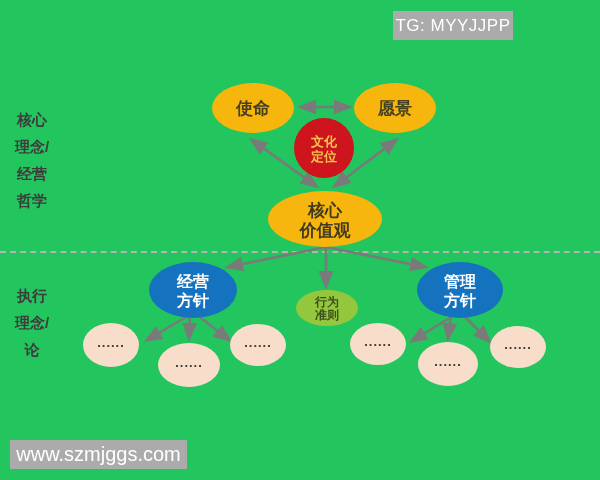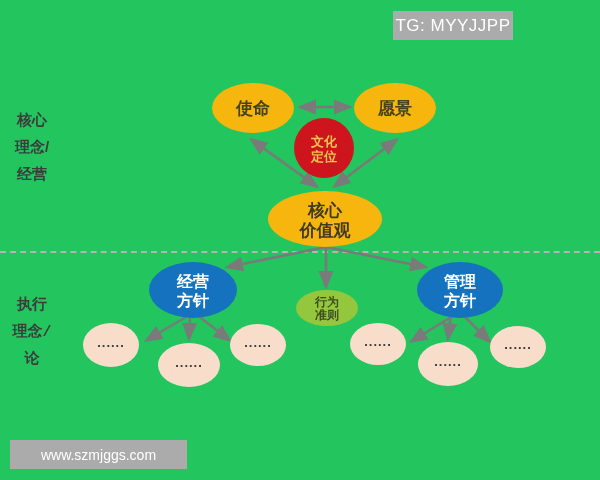--- a/index.html
+++ b/index.html
@@ -1,26 +1,26 @@
 <!DOCTYPE html>
 <html><head>
 <meta charset="utf-8">
 <style>
   html,body{margin:0;padding:0;}
   body{font-family:"Liberation Sans","DejaVu Sans",sans-serif;background:#ffffff;}
   .stage{position:relative;width:600px;height:480px;background:#22c55e;overflow:hidden;}
 
   .badge{position:absolute;background:#ababab;color:#ffffff;display:flex;align-items:center;justify-content:center;}
   .badge-top{left:393px;top:11px;width:120px;height:29px;font-size:17px;letter-spacing:.5px;}
-  .badge-bottom{left:10px;top:440px;width:177px;height:29px;font-size:14px;}
+  .badge-bottom{left:10px;top:440px;width:177px;height:29px;font-size:20px;}
 
   .side-label{position:absolute;left:6px;width:52px;text-align:center;
     font-weight:bold;font-size:15px;line-height:27px;color:#3c3c3c;}
   .side-label-top{top:106px;}
-  .side-label-bottom{top:292px;font-family:Liberation Mono, monospace;}
+  .side-label-bottom{top:282px;}
 
   .dashed-sep{position:absolute;left:0;top:251px;width:600px;height:0;
     border-top:2px dashed #b4b4b4;}
 
   svg{position:absolute;left:0;top:0;}
   .arrow{stroke:#7a7a7a;stroke-width:2.6;fill:none;}
   .node-label{font-family:"Liberation Sans","DejaVu Sans",sans-serif;font-weight:bold;text-anchor:middle;}
 </style>
 </head>
 <body>
@@ -31,20 +31,21 @@
     <span>TG: MYYJJPP</span>
   </div>
   <div class="badge badge-bottom">
     <span>www.szmjggs.com</span>
   </div>
 
   <div class="side-label side-label-top">
     <div>核心</div>
     <div>理念/</div>
     <div>经营</div>
+    <div>哲学</div>
   </div>
   <div class="side-label side-label-bottom">
     <div>执行</div>
     <div>理念/</div>
     <div>论</div>
   </div>
 
   <div class="dashed-sep"></div>
 
   <svg width="600" height="480" viewBox="0 0 600 480">

